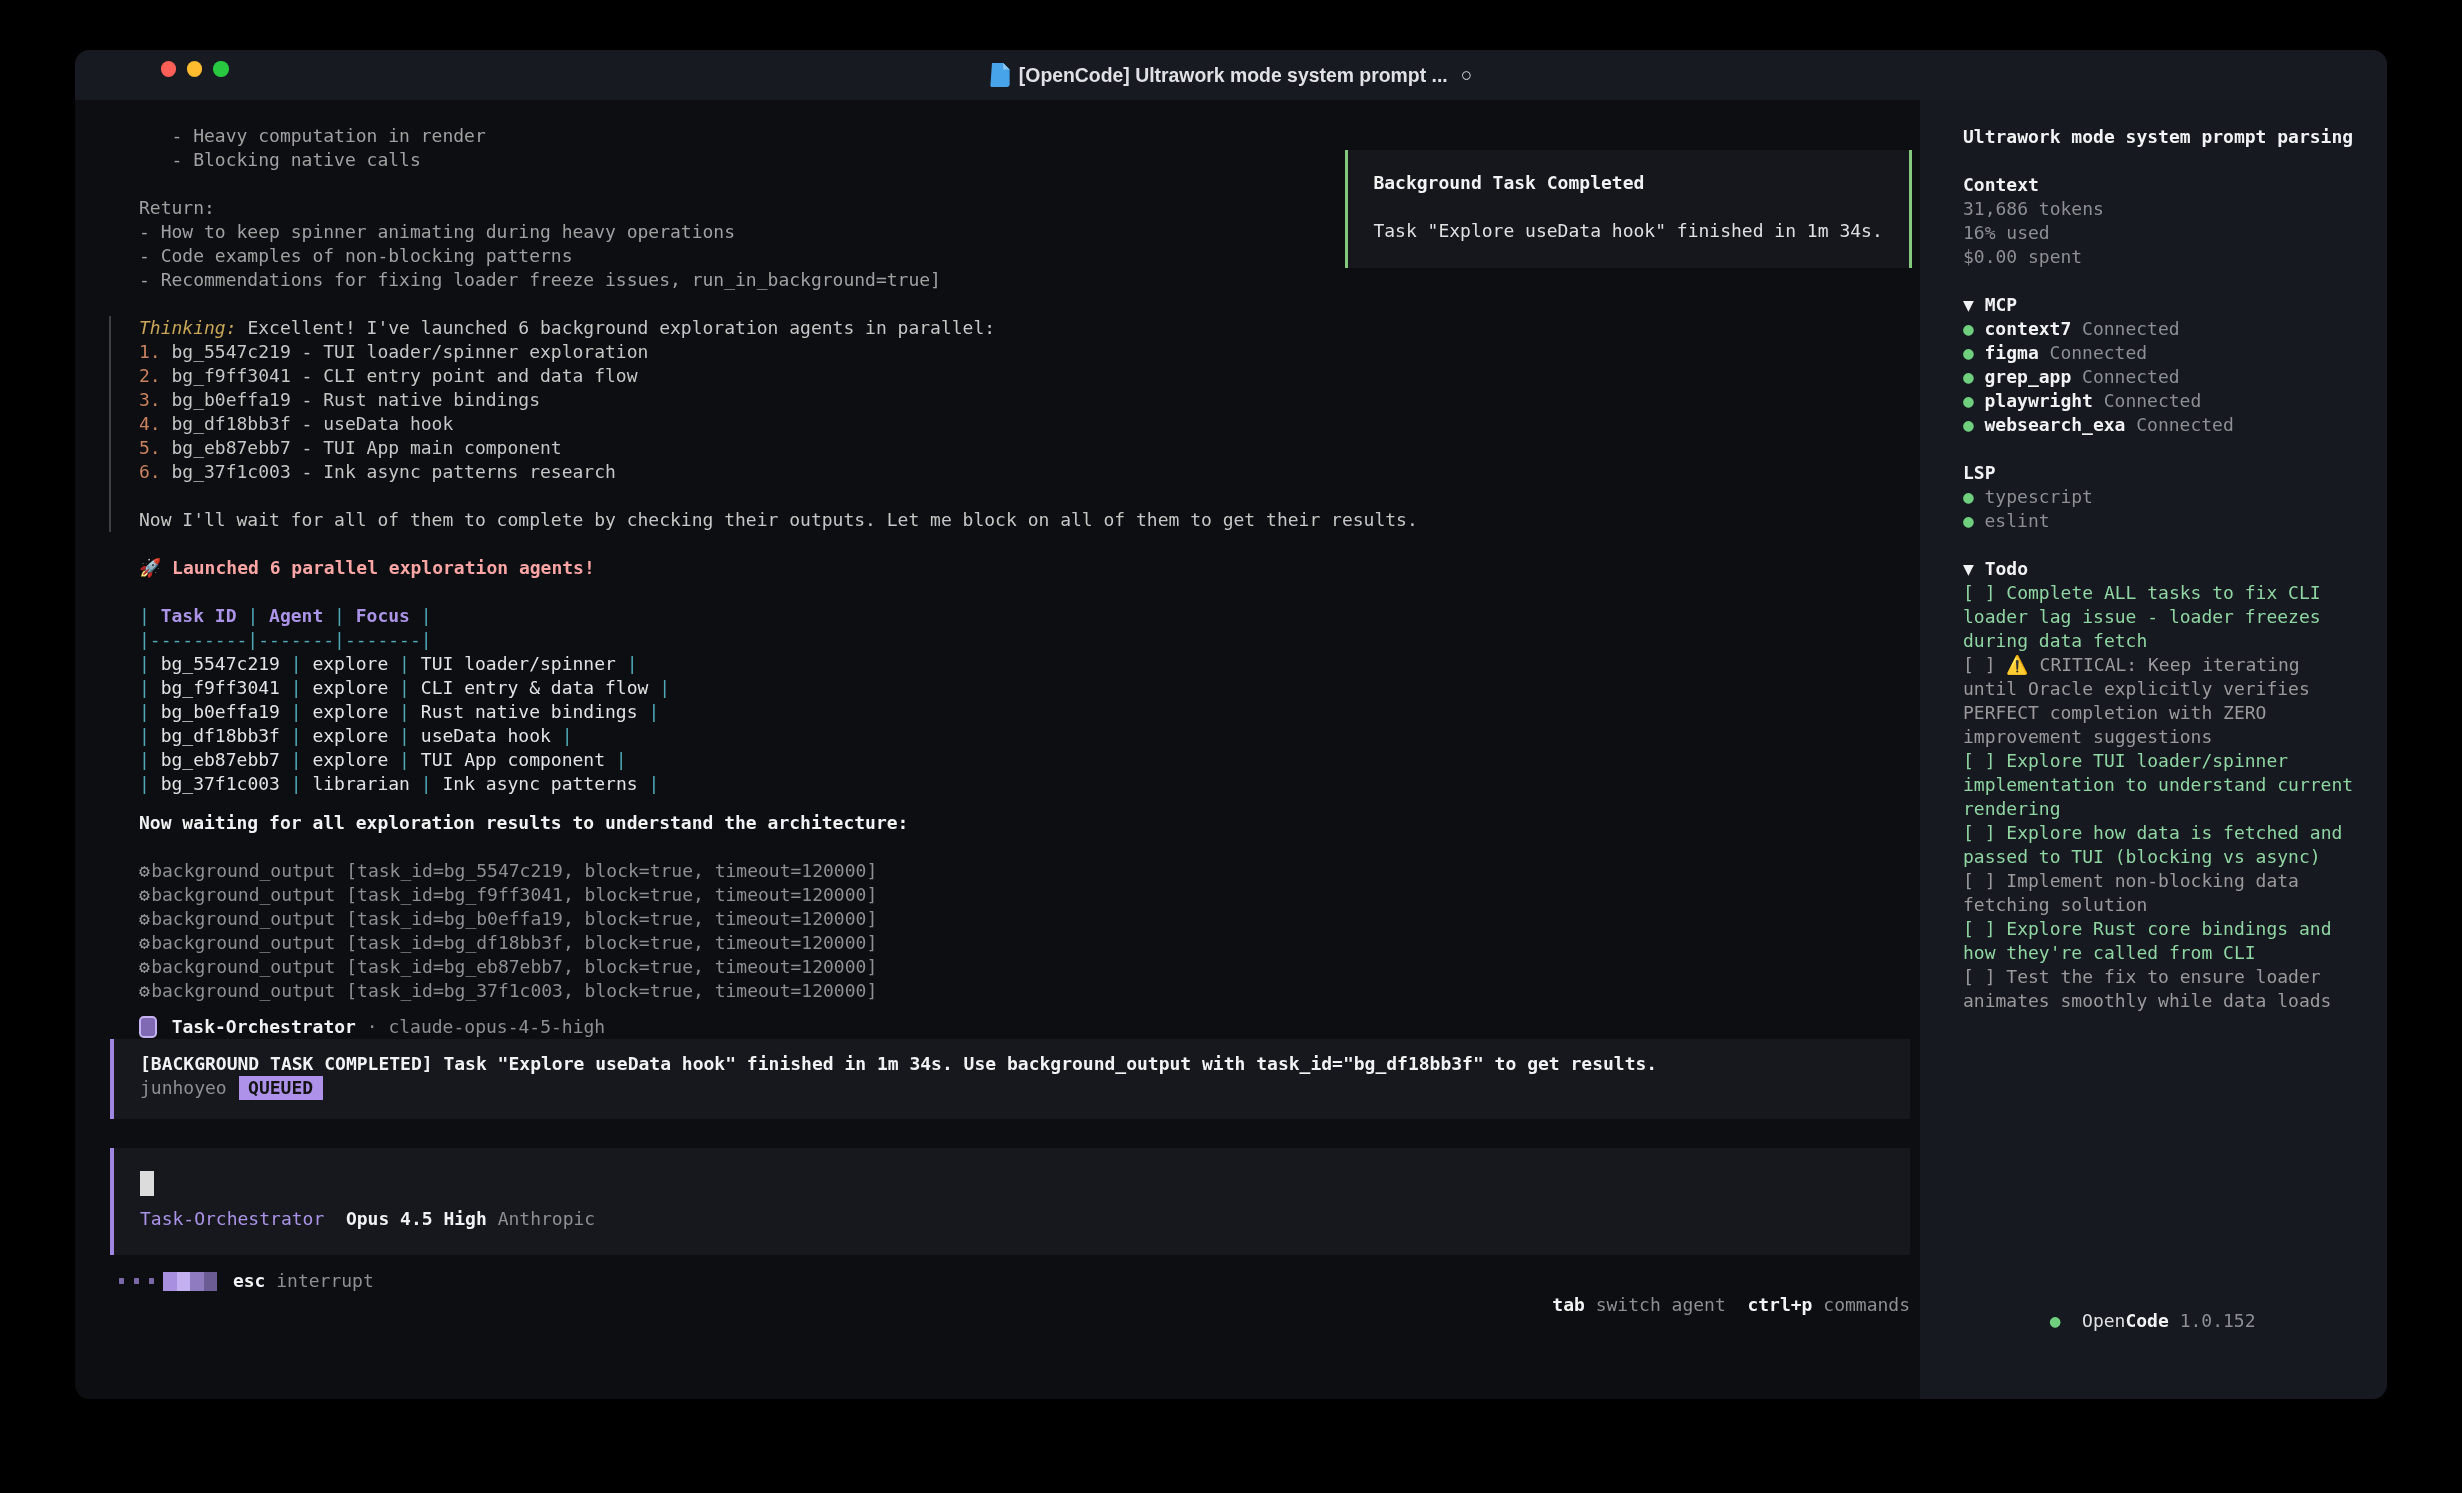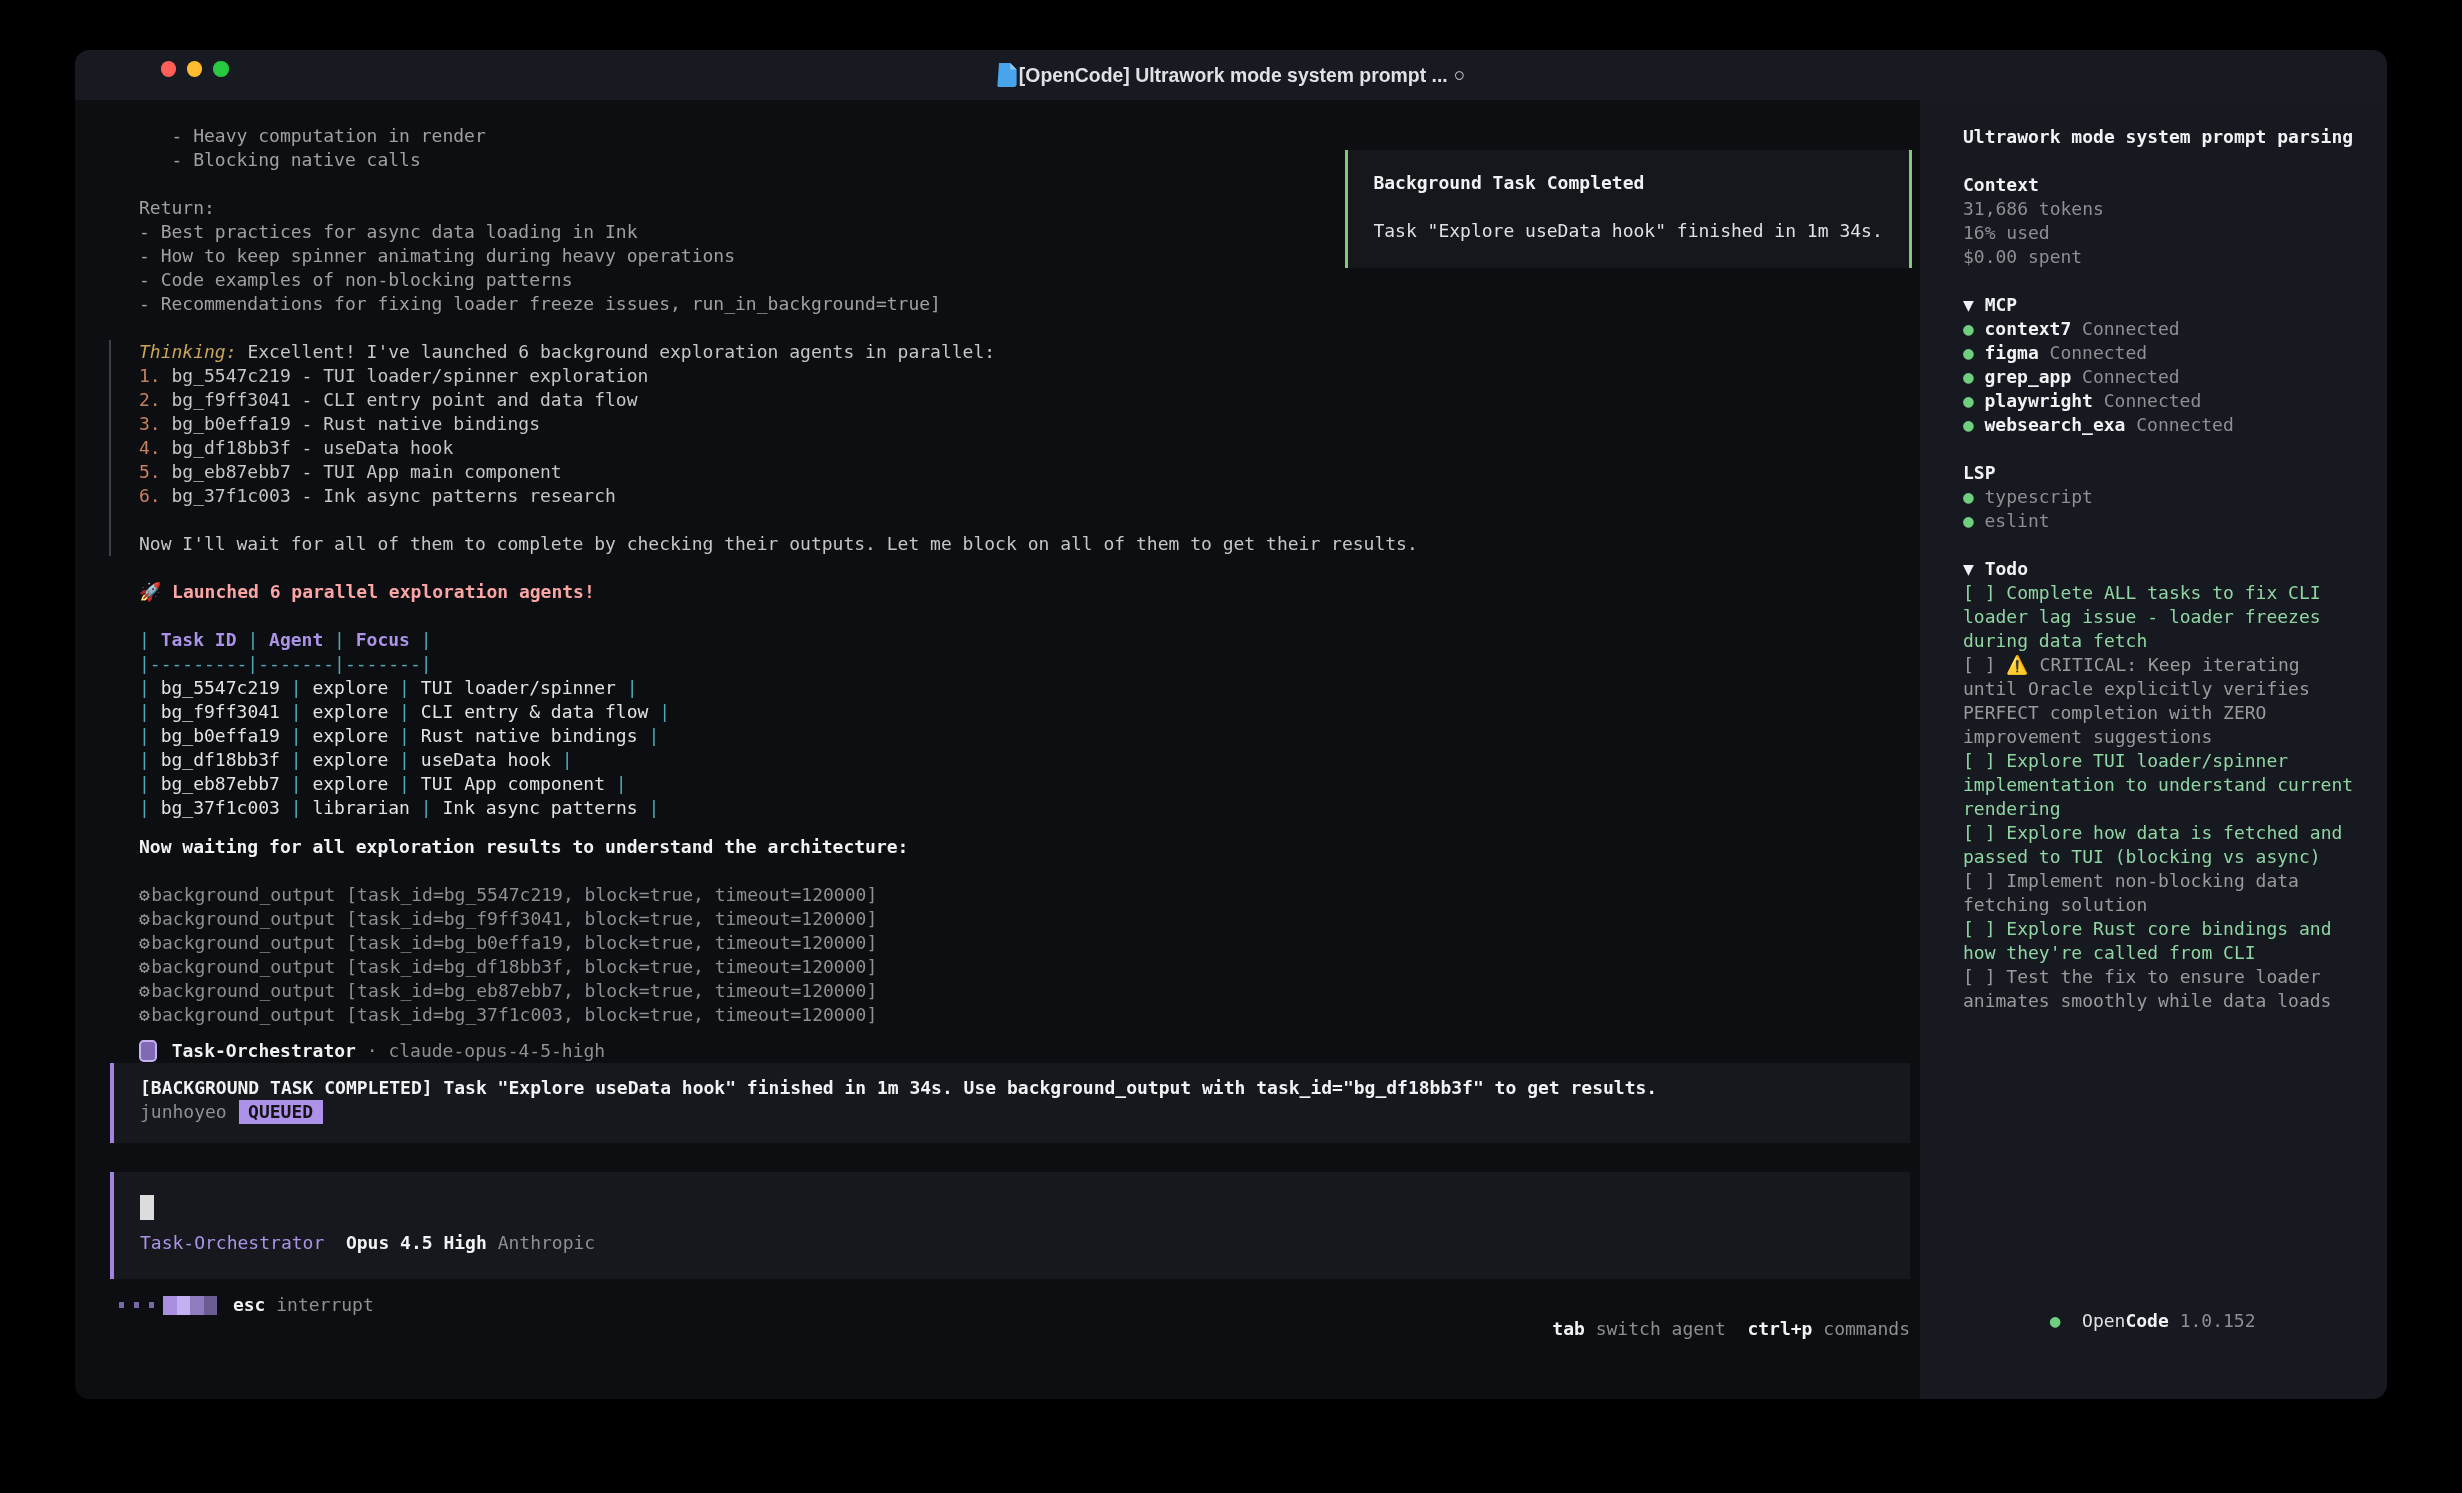--- a/index.html
+++ b/index.html
@@ -9,21 +9,21 @@
   .window { position:absolute; left:75px; top:50px; width:2312px; height:1349px;
             background:#0d0e11; border-radius:14.7px; overflow:hidden;
             box-shadow:0 13.4px 54px rgba(0,0,0,.8); }
 
   
   .titlebar { position:relative; height:50px; background:#171a21; display:flex;
               align-items:center; justify-content:center; }
   .traffic { position:absolute; left:86px; top:11.4px; display:flex; gap:10.7px; }
   .tl { width:15.4px; height:15.4px; border-radius:50%; }
   .tl.red{ background:#ff5f57; } .tl.yellow{ background:#febc2e; } .tl.green{ background:#28c840; }
-  .title-wrap { display:flex; align-items:center; gap:2px;
+  .title-wrap { display:flex; align-items:center; gap:9px;
                 font-family:"Liberation Sans", sans-serif; font-weight:bold;
                 font-size:19.4px; color:#dfe1e5; }
   .doc-icon { width:20px; height:24px; }
   .title-circle { color:#d7d9dd; font-weight:normal; font-size:19px; margin-left:4px; }
 
   
   .content { display:flex; height:1299px; }
   .main { position:relative; flex:1; background:#0d0e11; font-size:18px; line-height:24px;
           color:#dfe0e2; overflow:hidden; }
   .sidebar { position:relative; width:467px; background:#161920; font-size:18px;
@@ -111,21 +111,20 @@
 
   <div class="content">
 
     <div class="main">
       <div style="height:24px"></div>
 
       <div class="line c-intro">   - Heavy computation in render</div>
       <div class="line c-intro">   - Blocking native calls</div>
       <div class="blank"></div>
       <div class="line c-intro">Return:</div>
-      <div class="line c-intro">- Best practices for async data loading in Ink</div>
       <div class="line c-intro">- How to keep spinner animating during heavy operations</div>
       <div class="line c-intro">- Code examples of non-blocking patterns</div>
       <div class="line c-intro">- Recommendations for fixing loader freeze issues, run_in_background=true]</div>
       <div class="blank"></div>
 
       <div class="think-block">
         <div class="line"><span class="c-gold">Thinking:</span><span class="c-think"> Excellent! I've launched 6 background exploration agents in parallel:</span></div>
         <div class="line"><span class="c-salmon">1. </span><span class="c-think">bg_5547c219 - TUI loader/spinner exploration</span></div>
         <div class="line"><span class="c-salmon">2. </span><span class="c-think">bg_f9ff3041 - CLI entry point and data flow</span></div>
         <div class="line"><span class="c-salmon">3. </span><span class="c-think">bg_b0effa19 - Rust native bindings</span></div>

